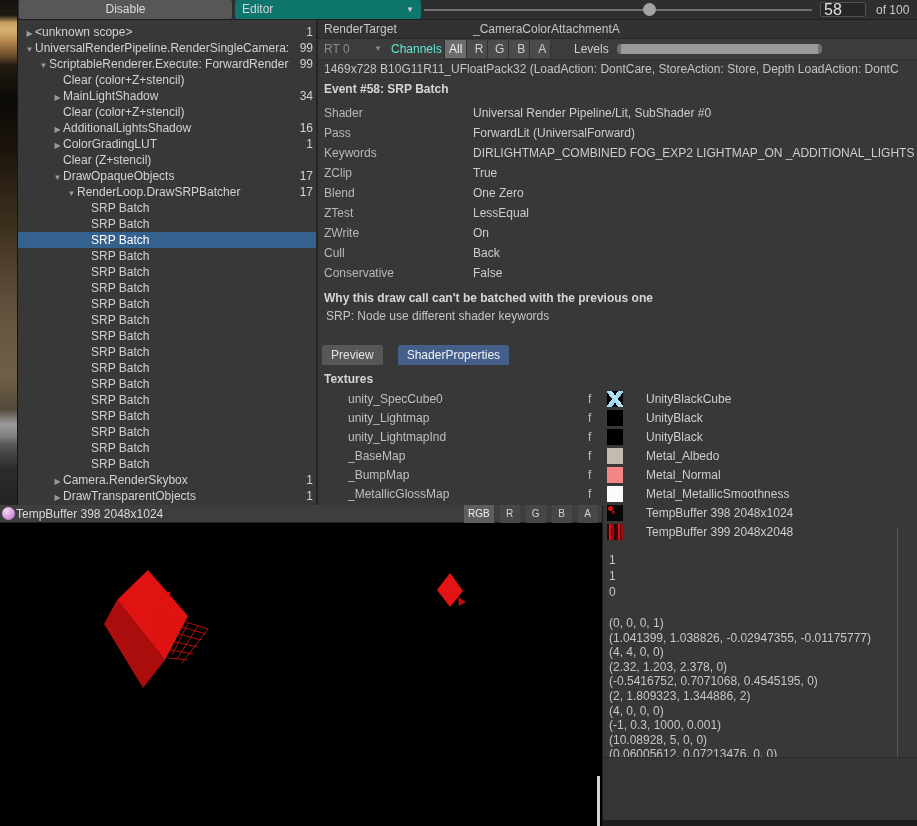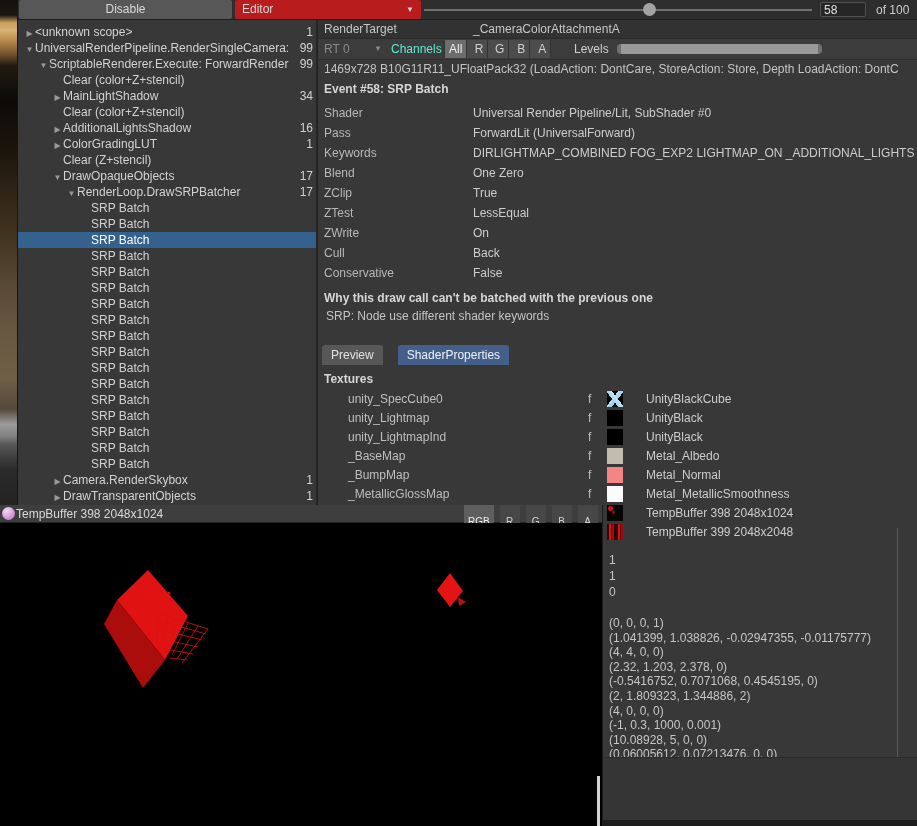--- a/index.html
+++ b/index.html
@@ -14,29 +14,29 @@
       #b98a4e 8%,#6b4c2a 11%,#201a10 13%,#0c0a07 20%,#1d150c 30%,#2f2517 38%,
       #3d301d 45%,#554633 55%,#675741 65%,#6e5f46 75%,#54483a 81%,#9b9b9b 84%,
       #7e7e7e 86.5%,#585858 88%,#3f3f3f 90.5%,#2b2b2b 93%,#232323 100%);
     border-right:1px solid #151515;}
 
   
   .toolbar{position:absolute;left:18px;top:0;width:899px;height:20px;background:#2e2e2e;
     border-bottom:1px solid #1f1f1f;}
   .btn-disable{position:absolute;left:1px;top:0;width:213px;height:19px;background:#575757;
     border-radius:2px;text-align:center;line-height:19px;color:#dadada;}
-  .dd-editor{position:absolute;left:217px;top:0;width:186px;height:19px;background:#b91c1c;
+  .dd-editor{position:absolute;left:217px;top:0;width:186px;height:19px;background:#0f766e;
     border-radius:2px;color:#d6d6d6;}
   .dd-editor .lbl{position:absolute;left:7px;line-height:19px;}
   .dd-arrow{position:absolute;right:7px;top:0;line-height:19px;font-size:8px;color:#cfcfcf;}
   .slider-track{position:absolute;left:406px;top:9px;width:388px;height:2px;background:#6f6f6f;}
   .slider-handle{position:absolute;top:-6px;width:13px;height:13px;border-radius:50%;background:#a3a3a3;}
   .frame-field{position:absolute;left:802px;top:2px;width:46px;height:15px;background:#262626;
     border:1px solid #515151;border-radius:2px;color:#e0e0e0;font-family:"Liberation Sans",sans-serif;
-    font-size:12px;padding:0 3px;}
+    font-size:16px;padding:0 3px;}
   .of-total{position:absolute;left:858px;top:0;line-height:20px;color:#cccccc;}
 
   
   .tree{position:absolute;left:18px;top:20px;width:298px;height:485px;overflow:hidden;
     background:#383838;padding-top:4px;}
   .tree-row{position:relative;height:16px;line-height:16px;color:#d2d2d2;overflow:hidden;}
   .tree-row.selected{background:#35618e;color:#ffffff;}
   .tree-row .arrow{display:inline-block;width:11px;font-size:8px;color:#9a9a9a;text-align:center;}
   .tree-row.selected .arrow{color:#d8e4f2;}
   .tree-row .count{position:absolute;right:3px;top:0;line-height:16px;}
@@ -108,21 +108,21 @@
 
   
   .preview{position:absolute;left:0;top:505px;width:603px;height:321px;z-index:5;}
   .preview-header{position:absolute;left:0;top:0;width:603px;height:18px;background:#3e3e3e;
     border-bottom:1px solid #222;}
   .preview-title{position:absolute;left:16px;top:0;line-height:18px;color:#d8d8d8;}
   .sphere-icon{position:absolute;left:2px;top:2px;width:13px;height:13px;border-radius:50%;
     background:radial-gradient(circle at 35% 30%,#f6dbf4,#d494d8 60%,#ad6bb8);}
   .pchan-group{position:absolute;left:464px;top:0;display:flex;gap:6px;}
   .pchan-btn{min-width:20px;height:18px;line-height:18px;text-align:center;background:#474747;
-    color:#d4d4d4;font-size:10px;padding:8px 4px;}
+    color:#d4d4d4;font-size:10px;padding:0 4px;}
   .pchan-btn.selected{background:#5e5e5e;color:#f0f0f0;}
   .viewport{position:absolute;left:0;top:18px;width:603px;height:303px;background:#000;}
   .preview-right-line{position:absolute;left:597px;top:253px;width:3px;height:68px;background:#d4d4d4;}
   .preview-border{position:absolute;right:0;top:0;width:1px;height:321px;background:#1c1c1c;}
 </style>
 </head>
 <body>
 
 <div class="app">
 
@@ -303,26 +303,26 @@
       </div>
         <div class="prop-row">
         <span class="k">Pass</span>
         <span class="v">ForwardLit (UniversalForward)</span>
       </div>
         <div class="prop-row">
         <span class="k">Keywords</span>
         <span class="v">DIRLIGHTMAP_COMBINED FOG_EXP2 LIGHTMAP_ON _ADDITIONAL_LIGHTS _</span>
       </div>
         <div class="prop-row">
+        <span class="k">ZClip</span>
+        <span class="v">True</span>
+      </div>
+        <div class="prop-row">
         <span class="k">Blend</span>
         <span class="v">One Zero</span>
-      </div>
-        <div class="prop-row">
-        <span class="k">ZClip</span>
-        <span class="v">True</span>
       </div>
         <div class="prop-row">
         <span class="k">ZTest</span>
         <span class="v">LessEqual</span>
       </div>
         <div class="prop-row">
         <span class="k">ZWrite</span>
         <span class="v">On</span>
       </div>
         <div class="prop-row">

